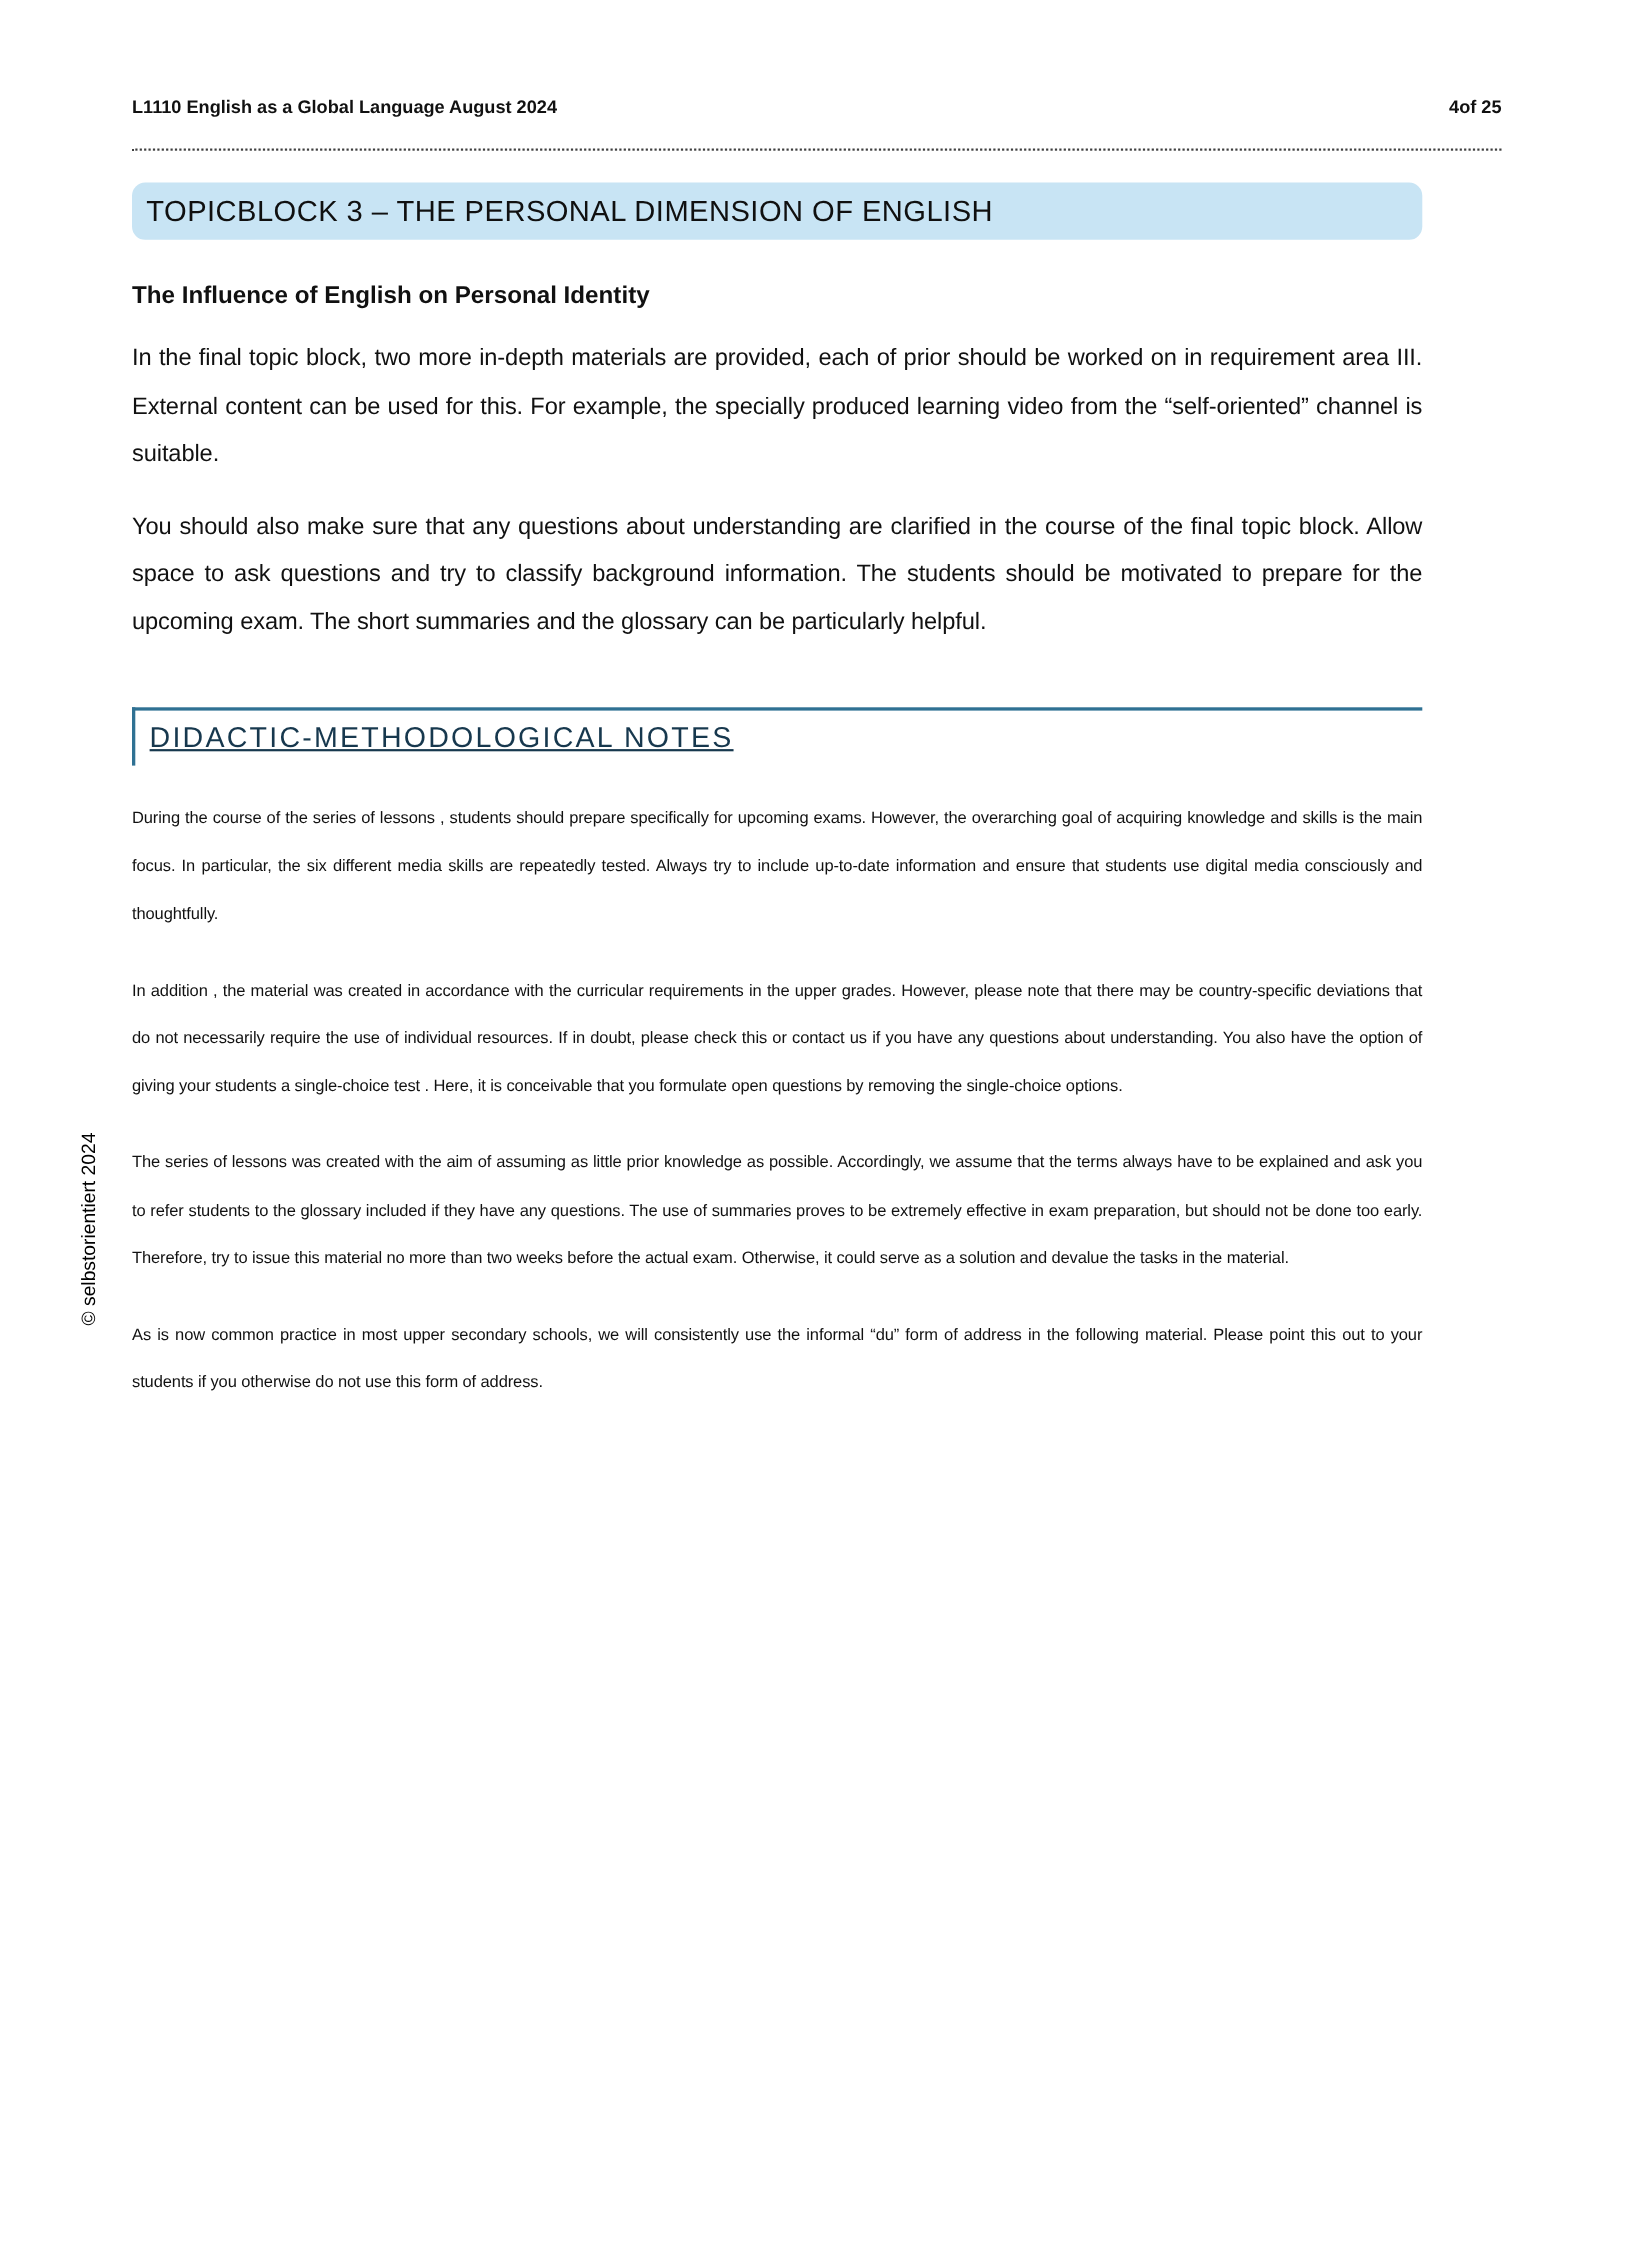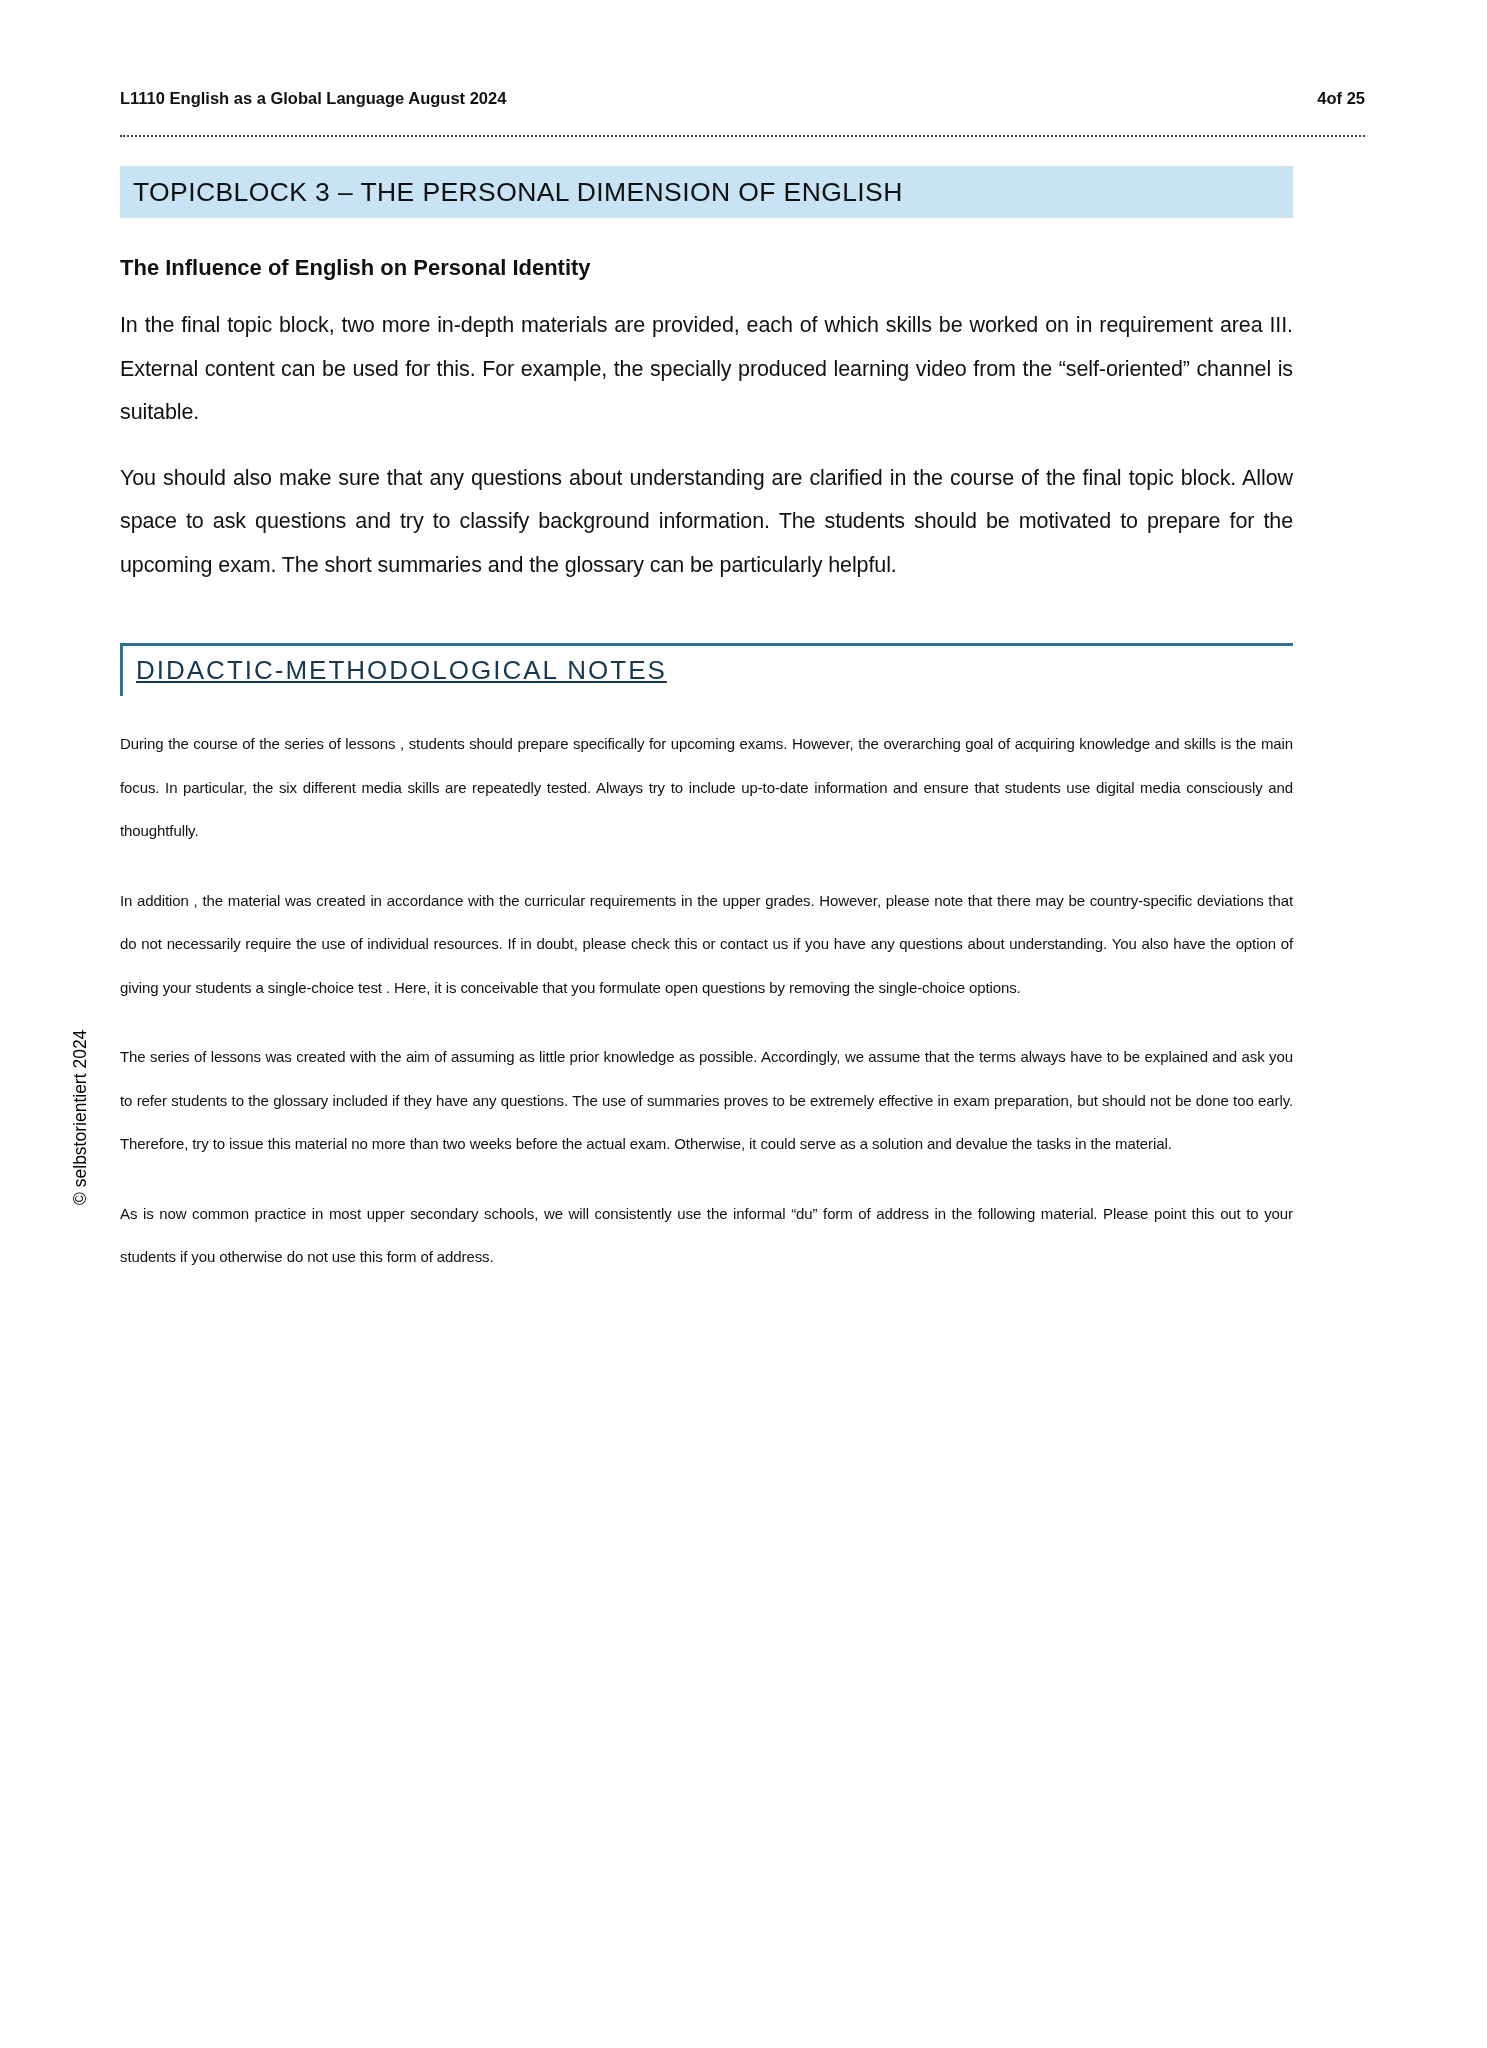--- a/index.html
+++ b/index.html
@@ -39,20 +39,21 @@
   .banner{
     background:var(--banner-bg,#c8e4f4);
     height:52px;
     line-height:52px;
     padding-left:13px;
     font-size:26.5px;
     letter-spacing:0.4px;
     color:#101010;
     white-space:nowrap;
     overflow:hidden;
+    border-radius:12px;
   }
 
   .subheading{
     margin-top:36px;
     font-weight:bold;
     font-size:22px;
     line-height:28px;
   }
 
   .para{
@@ -108,21 +109,21 @@
   </div>
 
   <div class="side-note">© selbstorientiert 2024</div>
 
   <div class="main">
 
     <div class="banner">TOPICBLOCK 3 – THE PERSONAL DIMENSION OF ENGLISH</div>
 
     <div>
       <div class="subheading">The Influence of English on Personal Identity</div>
-      <div class="para">In the final topic block, two more in-depth materials are provided, each of which skills be worked on in requirement area III. External content can be used for this. For example, the specially produced learning video from the “self-oriented” channel is suitable.</div>
+      <div class="para">In the final topic block, two more in-depth materials are provided, each of prior should be worked on in requirement area III. External content can be used for this. For example, the specially produced learning video from the “self-oriented” channel is suitable.</div>
     </div>
 
     <div>
       <div class="para">You should also make sure that any questions about understanding are clarified in the course of the final topic block. Allow space to ask questions and try to classify background information. The students should be motivated to prepare for the upcoming exam. The short summaries and the glossary can be particularly helpful.</div>
     </div>
 
     <div class="notes-box">
       <div class="notes-heading">DIDACTIC-METHODOLOGICAL NOTES</div>
     </div>
 

